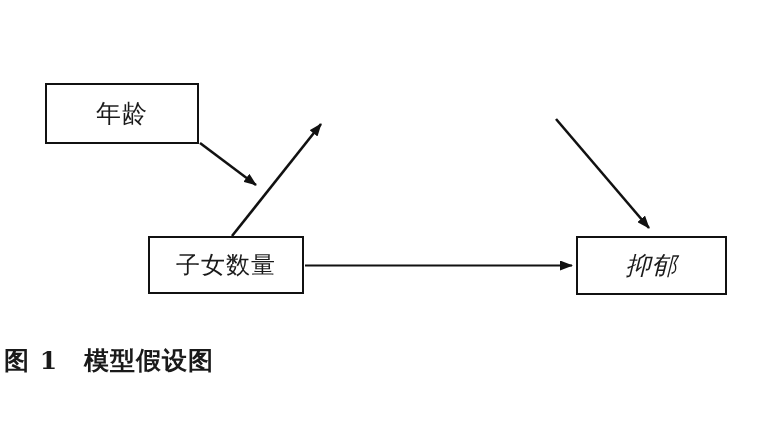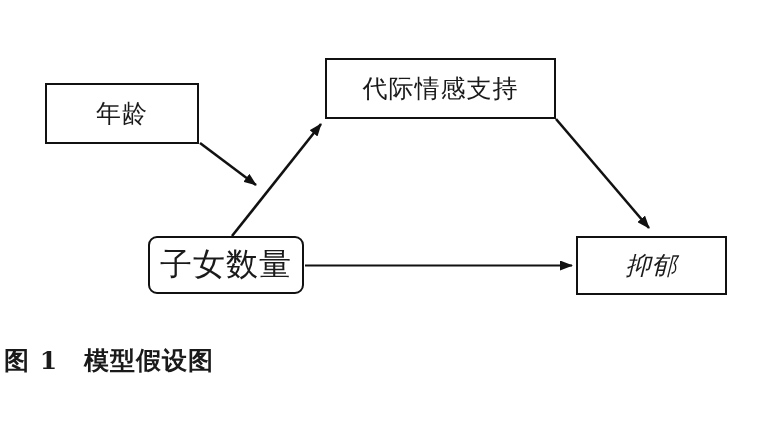--- a/index.html
+++ b/index.html
@@ -61,22 +61,21 @@
     width: 231px;
     height: 61px;
     font-size: 25px;
   }
 
   #node-children {
     left: 144px;
     top: 236px;
     width: 156px;
     height: 58px;
-    font-size: 32px;
-    border-radius: 9px;
+    font-size: 24px;
   }
 
   #node-depression {
     left: 572px;
     top: 236px;
     width: 151px;
     height: 59px;
     font-size: 25px;
     font-style: italic;
   }
@@ -114,21 +113,20 @@
 
     <line x1="196" y1="143" x2="252" y2="185" stroke="#111111" stroke-width="2.6" marker-end="url(#arrowhead-wide)"></line>
 
     <line x1="552" y1="119" x2="645" y2="228" stroke="#111111" stroke-width="2.6" marker-end="url(#arrowhead-wide)"></line>
 
     <line x1="301" y1="265.5" x2="568" y2="265.5" stroke="#111111" stroke-width="2.2" marker-end="url(#arrowhead-wide)"></line>
   </svg>
 
   <div class="node-box" id="node-age">年龄</div>
 
-  <div class="node-box" id="node-support">代际情感支持</div>
 
   <div class="node-box" id="node-children">子女数量</div>
 
   <div class="node-box" id="node-depression">抑郁</div>
 
   <div id="figure-caption">图 1　模型假设图</div>
 
 </div>
 
 </body></html>

